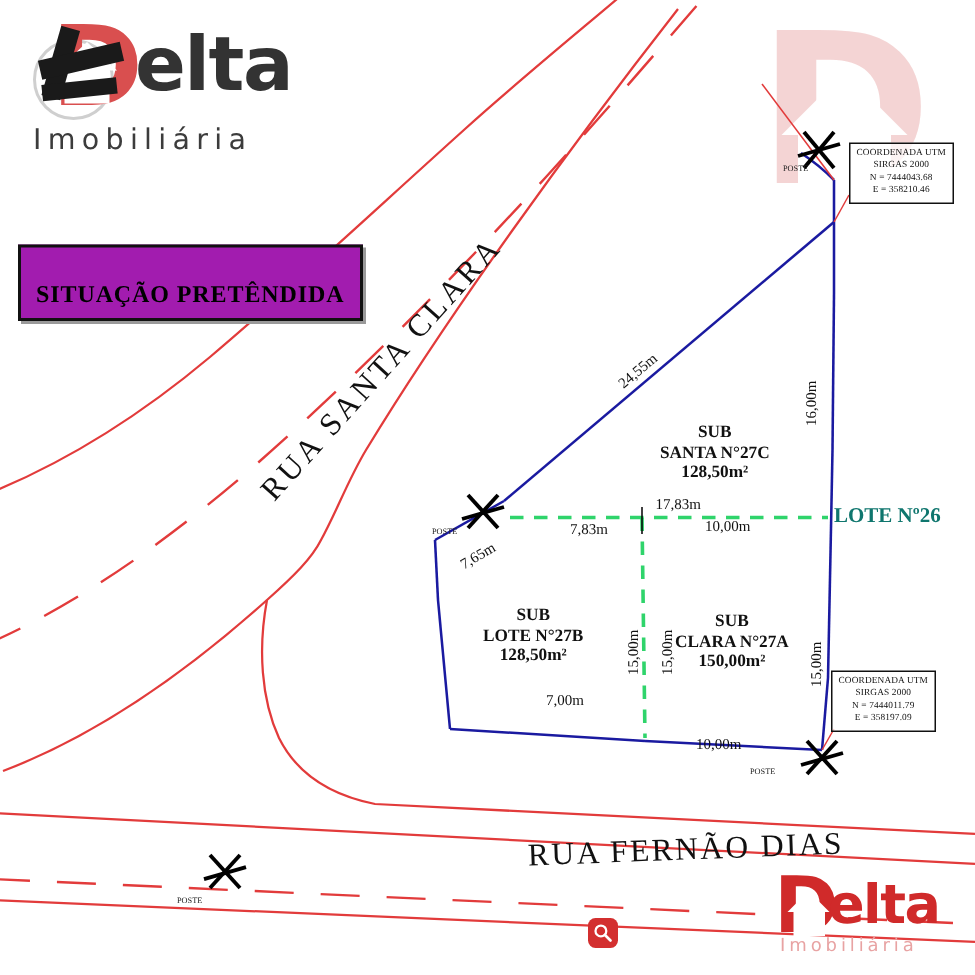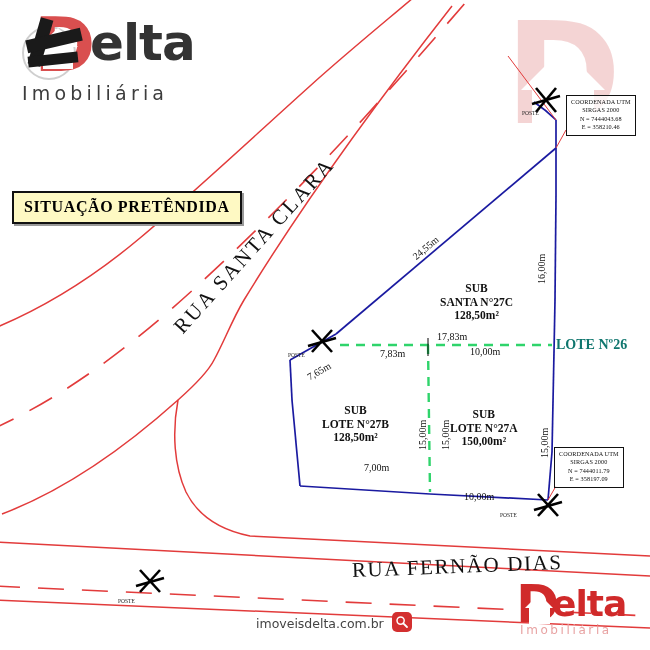--- a/index.html
+++ b/index.html
@@ -124,30 +124,29 @@
     font-size: 19px;
     color: #3c3c3c;
     letter-spacing: 4.2px;
   }
 
   
   .title-box {
     position: absolute;
     left: 12px;
     top: 163px;
-    padding: 5px 10px 6px 10px;
+    padding: 23px 10px 6px 10px;
     border: 2px solid #111111;
-    background: #fef9c3;
+    background: #a21caf;
     font-family: "Liberation Serif", serif;
     font-size: 16px;
     font-weight: bold;
     letter-spacing: 0.6px;
     color: #000000;
     box-shadow: 2px 2px 0 #9a9a9a;
-    margin-top: 28px;
   }
   .lot-block {
     position: absolute;
     text-align: center;
     font-family: "Liberation Serif", serif;
     font-size: 11.5px;
     font-weight: bold;
     color: #111111;
     line-height: 13.5px;
     white-space: nowrap;
@@ -463,21 +462,21 @@
   </div>
 
   <div class="lot-block" style="left:322px; top:404px;">
     <div>SUB</div>
     <div>LOTE N°27B</div>
     <div>128,50m²</div>
   </div>
 
   <div class="lot-block" style="left:450px; top:408px;">
     <div>SUB</div>
-    <div>LOTE N°27A</div>
+    <div>CLARA N°27A</div>
     <div>150,00m²</div>
   </div>
 
   <div class="lote26">LOTE Nº26</div>
 
   <div class="dim" style="left:414px; top:252px; transform:rotate(-40deg); transform-origin:left center;">24,55m</div>
 
   <div class="dim" style="left:308px; top:372px; transform:rotate(-30deg); transform-origin:left center;">7,65m</div>
 
   <div class="dim" style="left:380px; top:348px;">7,83m</div>
@@ -510,21 +509,20 @@
     <div>E = 358210.46</div>
   </div>
 
   <div class="coord-box" style="left:554px; top:447px;">
     <div>COORDENADA UTM</div>
     <div>SIRGAS 2000</div>
     <div>N = 7444011.79</div>
     <div>E = 358197.09</div>
   </div>
 
-  <div class="footer-url">imoveisdelta.com.br</div>
   <div class="footer-icon">
     <svg width="14" height="14" viewBox="0 0 14 14">
       <circle cx="5.6" cy="5.6" r="3.6" fill="none" stroke="#ffffff" stroke-width="1.5"></circle>
       <line x1="8.3" y1="8.3" x2="12" y2="12" stroke="#ffffff" stroke-width="1.8" stroke-linecap="round"></line>
     </svg>
   </div>
 
   <div class="logo-bottom">
     <div class="lb-d">D</div>
     <div class="lb-house"></div>

